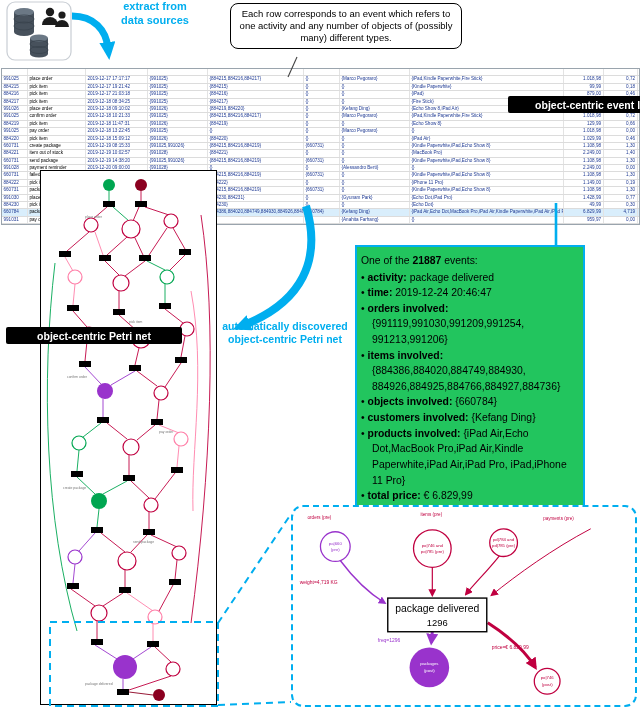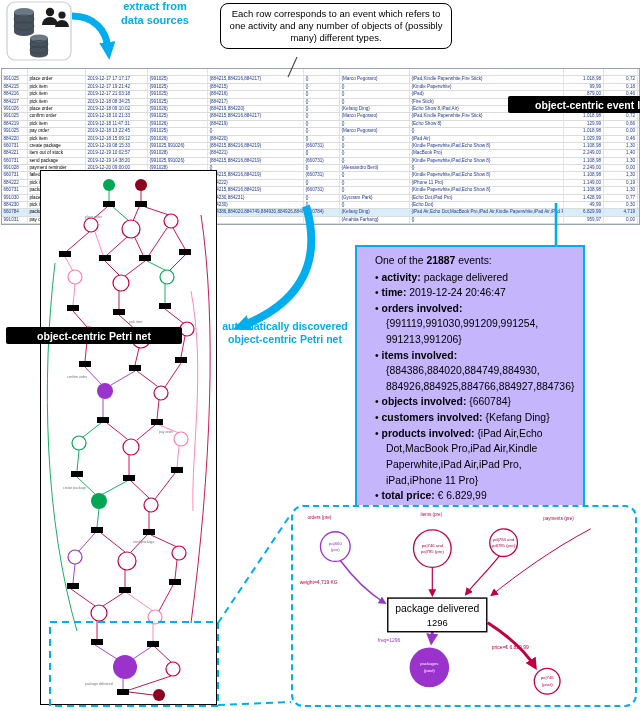--- a/index.html
+++ b/index.html
@@ -5,21 +5,21 @@
   html,body { margin:0; padding:0; background:#fff; }
   .canvas { position:relative; width:640px; height:711px; background:#fff; overflow:hidden;
             font-family:"Liberation Sans", sans-serif; }
   svg text { font-family:"Liberation Sans", sans-serif; }
 
   .overlay { position:absolute; left:0; top:0; z-index:40; pointer-events:none; }
 
   .extract-label { position:absolute; left:112px; top:0; width:86px; color:#00aeef;
                    font-weight:bold; font-size:11px; line-height:1.25; text-align:center; z-index:10; }
 
-  .callout { position:absolute; left:220px; top:3px; width:218px; background:#fff;
+  .callout { position:absolute; left:230px; top:3px; width:218px; background:#fff;
              border:1.6px solid #000; border-radius:8px; padding:4px 6px;
              font-size:9.5px; line-height:1.25; text-align:center; color:#000; z-index:10; }
 
   .log-table { position:absolute; left:1px; top:68px; width:637px; background:#fff;
                border:0.8px solid #9aa4ad; z-index:2; }
   .log-row { display:grid; grid-template-columns:26px 58px 62px 60px 96px 36px 70px 154px 40px 34px;
              height:6.4px; line-height:6.3px; border-bottom:0.6px solid #dcdcdc; }
   .log-cell { font-size:4.6px; color:#1f3a93; overflow:hidden; white-space:nowrap;
               border-right:0.6px solid #e3e3e3; padding-left:1.5px; }
   .log-head .log-cell { color:#000; font-weight:bold; }
@@ -33,21 +33,21 @@
   .badge-petri { left:6px; top:327px; width:176px; font-size:10.5px; padding:2.5px 0; z-index:6; }
 
   .panel { position:absolute; left:40px; top:170px; width:175px; height:533px;
            border:1.5px solid #000; background:#fff; z-index:3; }
   .panel svg { display:block; }
 
   .auto-label { position:absolute; left:222px; top:320px; width:126px; color:#00aeef;
                 font-weight:bold; font-size:10.5px; line-height:1.25; text-align:center; z-index:6; }
 
   .info-box { position:absolute; left:355px; top:245px; width:230px; box-sizing:border-box;
-              border:2.5px solid #00aeef; background:#c4b5fd; padding:6px 18px;
+              border:2.5px solid #00aeef; background:#22c55e; padding:6px 4px;
               font-size:10.4px; line-height:1.5; color:#000; z-index:4; }
   .ib-title { margin-bottom:1px; }
   .b { font-weight:bold; }
   .ib-item { padding-left:11px; text-indent:-11px; }
   .ib-item::before { content:"\2022 "; }
   .ib-label { font-weight:bold; }
 
   .zoom-box { position:absolute; left:291px; top:505px; width:346px; height:202px; box-sizing:border-box;
               border:2.5px dashed #00aeef; border-radius:12px; background:#fff; z-index:4; }
   .zoom-box svg { display:block; width:100%; height:100%; }

